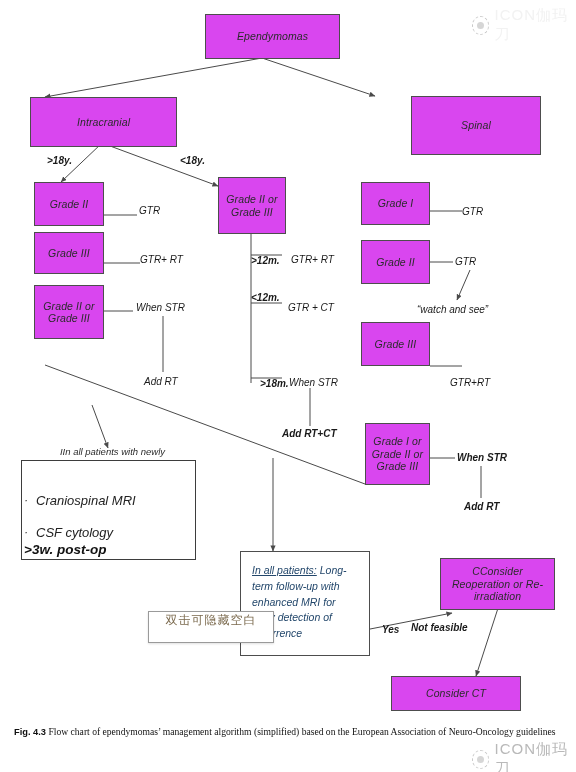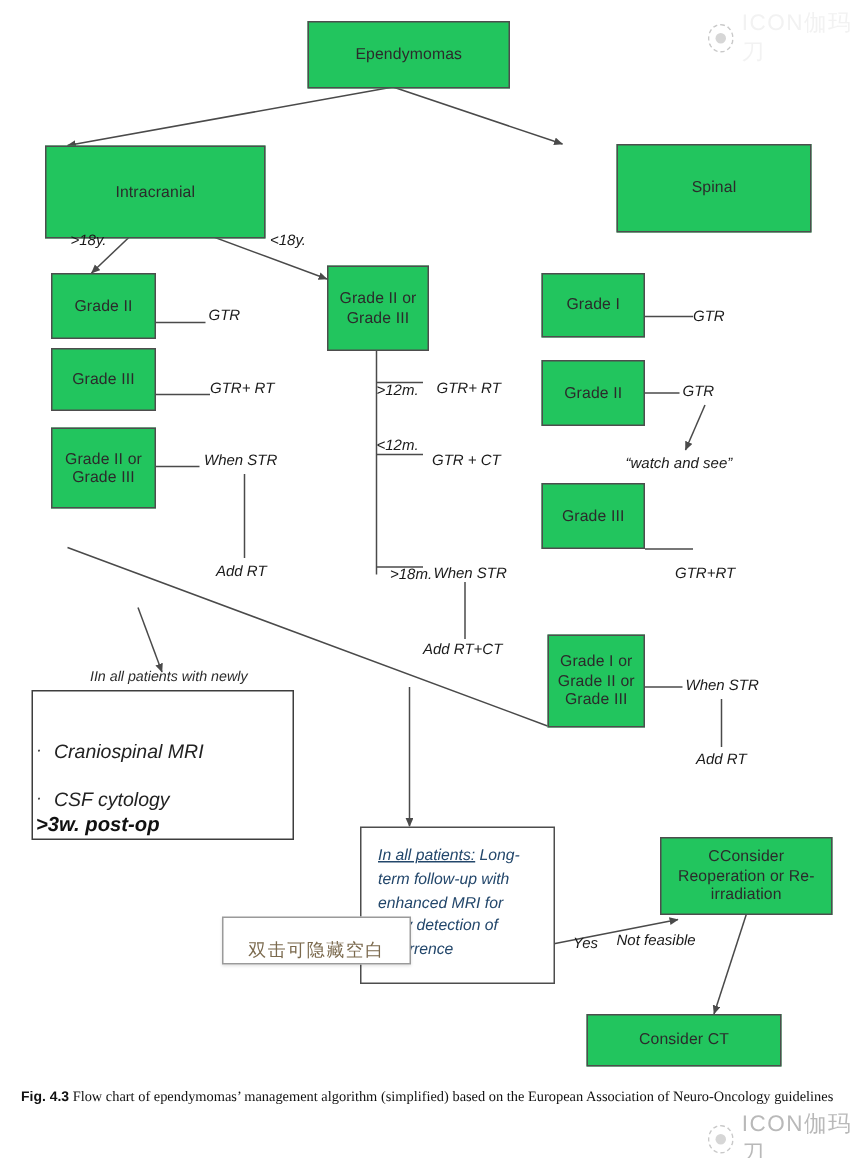--- a/index.html
+++ b/index.html
@@ -14,35 +14,36 @@
   #figure{
     position:absolute;left:0;top:0;width:576px;height:772px;
   }
   svg#wires{
     position:absolute;left:0;top:0;width:576px;height:772px;
     pointer-events:none;
   }
   .box{
     position:absolute;
     border:1px solid #4d4d4d;
-    background:#22c55e;
+    background:#d946ef;
     box-sizing:border-box;
     display:flex;
     align-items:center;
     justify-content:center;
     text-align:center;
+    font-style:italic;
     color:#2b2b2b;
     line-height:1.18;
     font-size:10.5px;
     letter-spacing:.1px;
   }
   .lbl{
     position:absolute;
     font-style:italic;
-    font-weight:normal;
+    font-weight:bold;
     color:#1a1a1a;
     white-space:nowrap;
     font-size:10px;
   }
   .lbl.light{font-weight:normal;}
   .note{
     position:absolute;
     border:1px solid #3d3d3d;
     background:#ffffff;
     box-sizing:border-box;
@@ -83,21 +84,21 @@
     font-size:10.5px;
     line-height:1.5;
     color:#23476b;
   }
   .mid-note u{text-decoration:underline;}
   .overlay-tip{
     position:absolute;
     border:1px solid #9a9a9a;
     background:#ffffff;
     box-sizing:border-box;
-    display:flex;align-items:flex-end;justify-content:center;
+    display:flex;align-items:flex-start;justify-content:center;
     color:#7b6a4e;
     font-size:12px;
     letter-spacing:1px;
     box-shadow:0 1px 2px rgba(0,0,0,.12);
   }
   .caption{
     position:absolute;
     left:14px;top:725px;width:548px;
     font-family:"Liberation Serif", serif;
     font-size:9.6px;
@@ -174,21 +175,21 @@
       <path d="M365,630 L452,613" marker-end="url(#ah)"></path>
 
       <path d="M500,602 L476,676" marker-end="url(#ah)"></path>
     </g>
   </svg>
 
   <div class="box" style="left:205px;top:14px;width:135px;height:45px;">
     <span>Ependymomas</span>
   </div>
 
-  <div class="box" style="left:30px;top:97px;width:147px;height:62px;">
+  <div class="box" style="left:30px;top:97px;width:147px;height:50px;">
     <span>Intracranial</span>
   </div>
 
   <div class="box" style="left:411px;top:96px;width:130px;height:59px;">
     <span>Spinal</span>
   </div>
 
   <div class="box" style="left:34px;top:182px;width:70px;height:44px;">
     <span>Grade II</span>
   </div>

